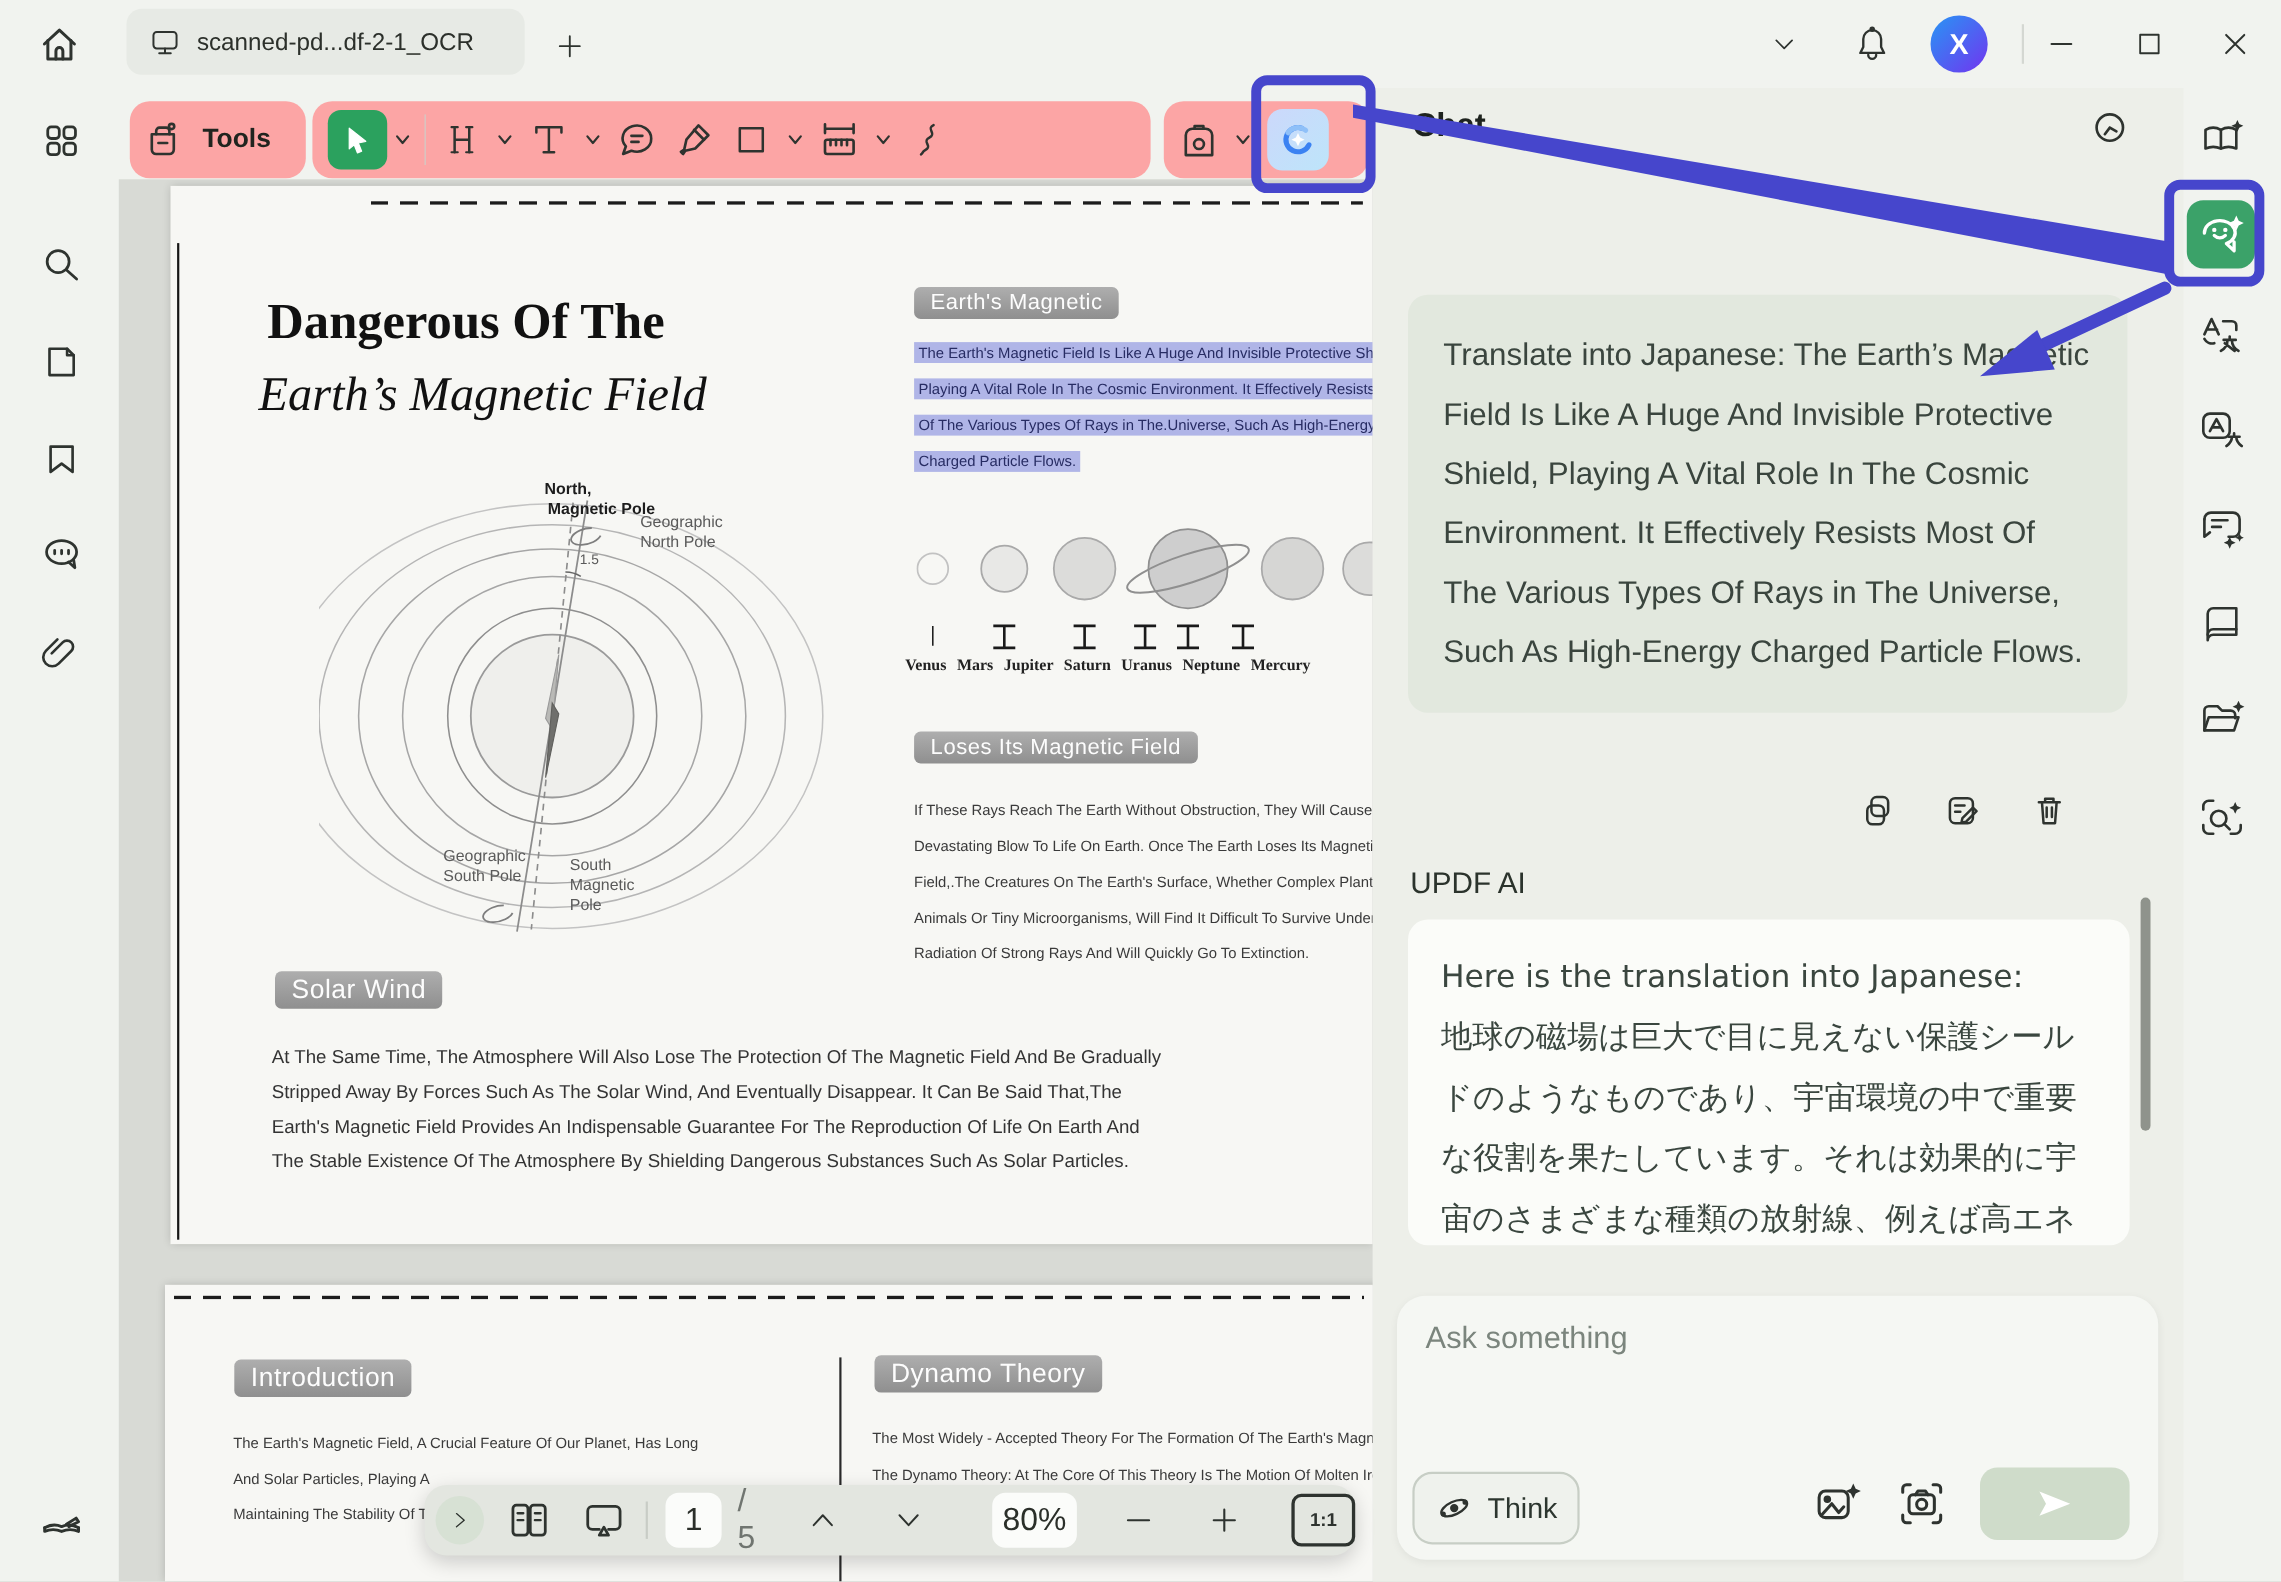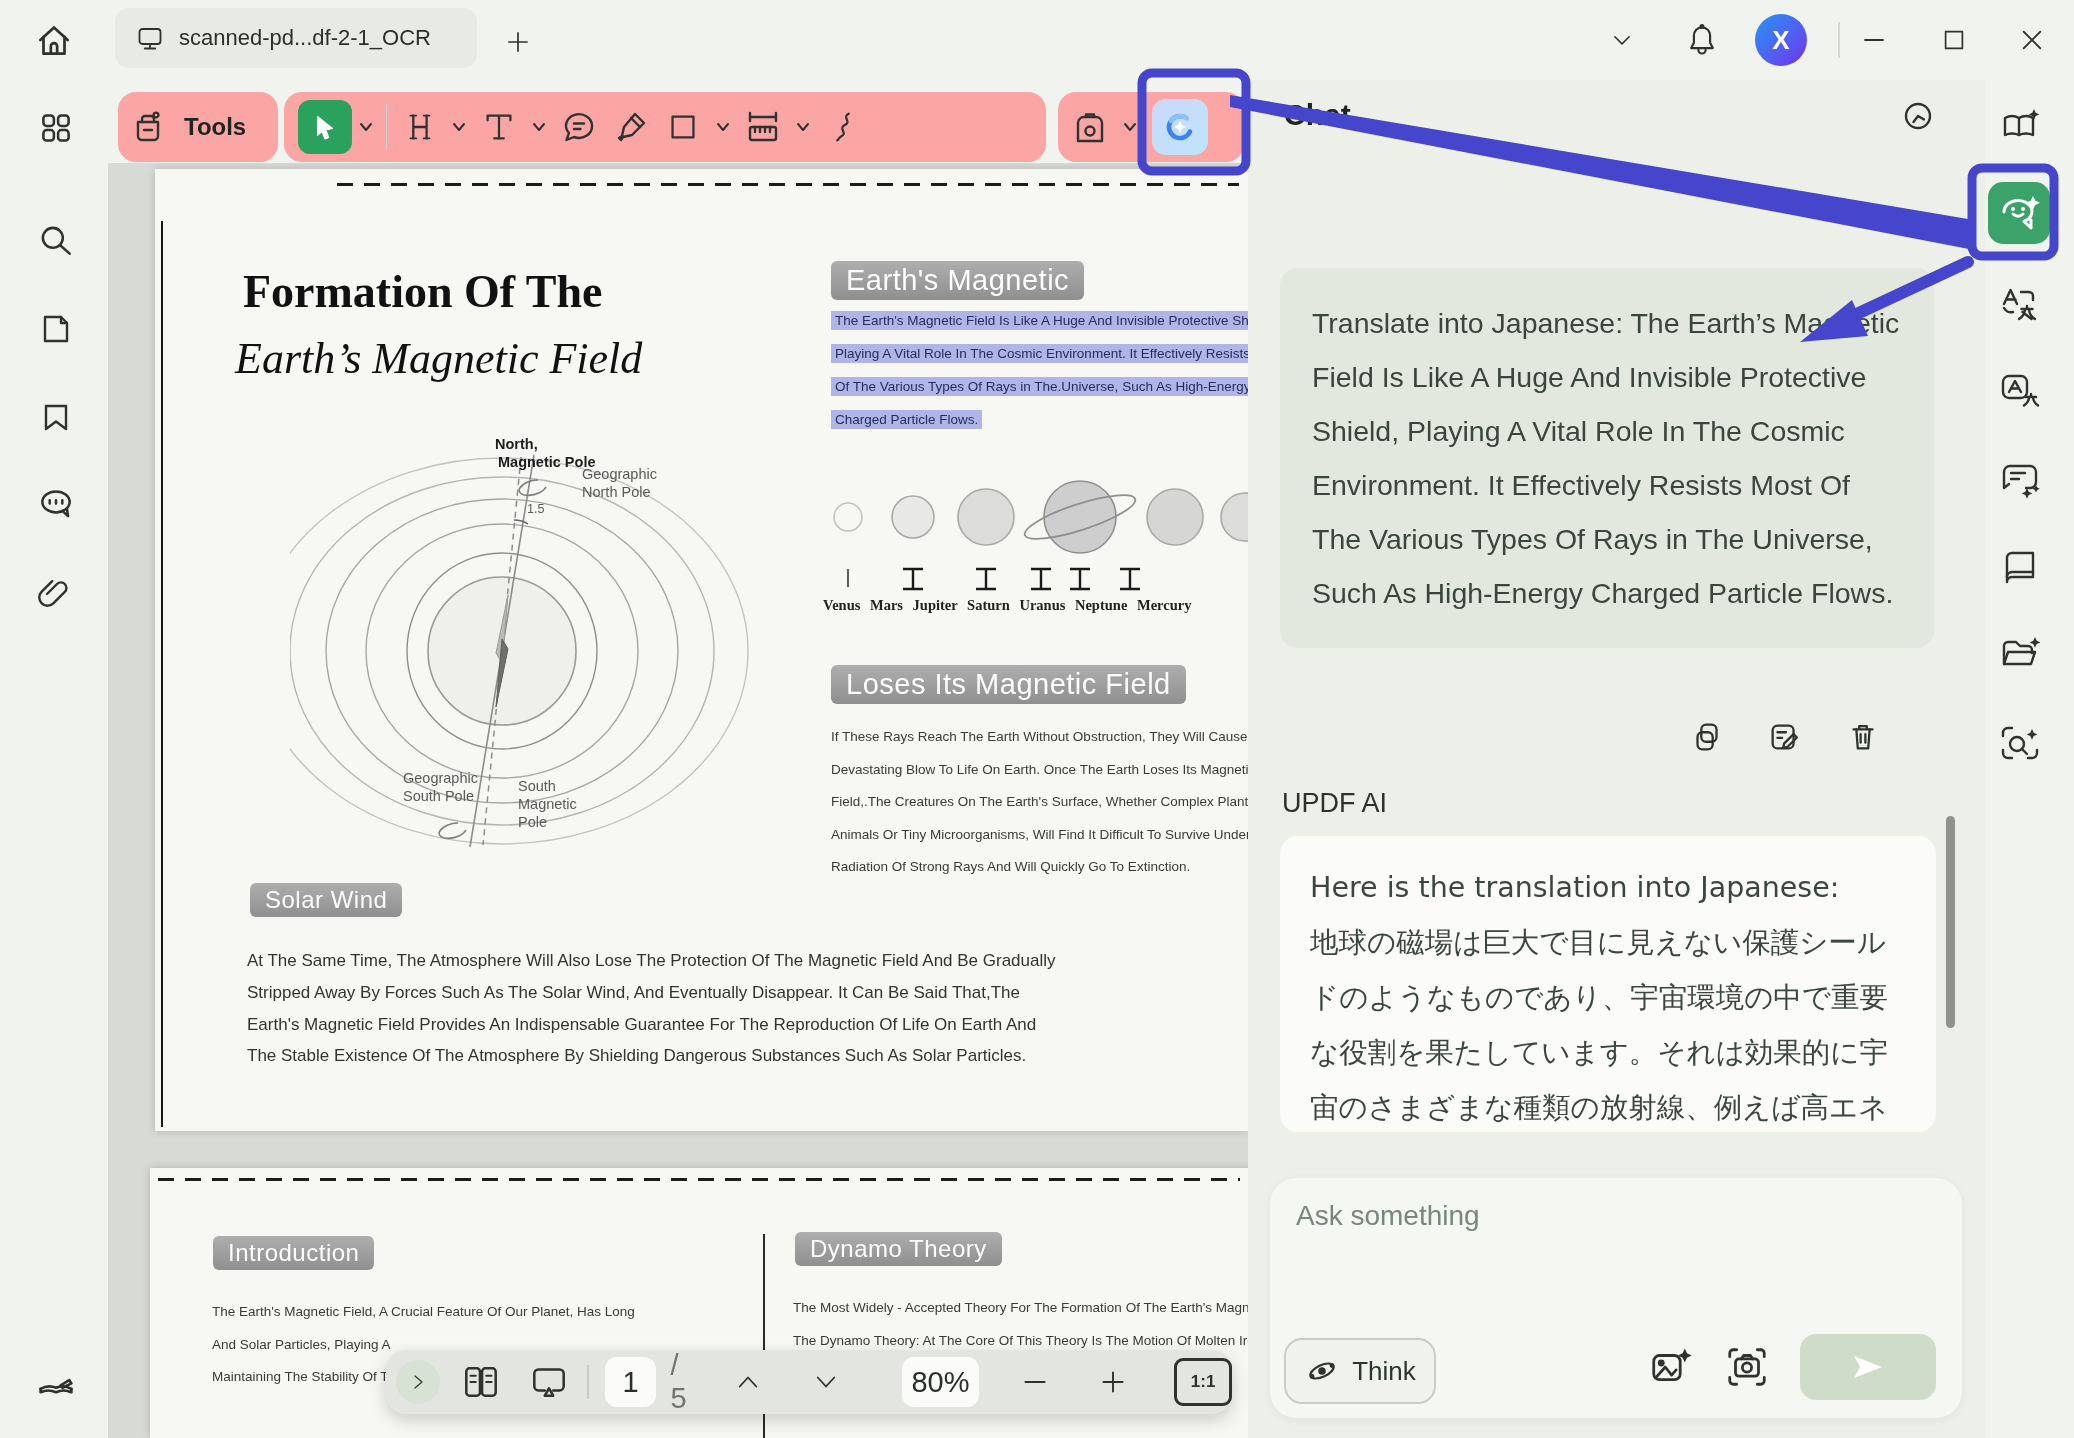--- a/index.html
+++ b/index.html
@@ -33,21 +33,21 @@
   .tools-label{font-size:24px;font-weight:bold;color:#20241f;margin-left:10px;}
 
   
   .lsb-item{left:32px;width:48px;height:48px;display:flex;align-items:center;justify-content:center;}
 
   
   .pdf-viewport{left:108px;top:163px;width:1140px;height:1275px;background:#d8dad5;overflow:hidden;}
   .pdf-page{background:#f7f7f4;box-shadow:0 0 8px rgba(0,0,0,.18);overflow:hidden;}
   .scan-dash{height:3px;background:repeating-linear-gradient(90deg,#1c1c1c 0 16px,transparent 16px 27px);}
   .pdf-badge{display:inline-block;background:linear-gradient(180deg,#aeaeae,#8f8f8f);color:#fdfdfd;
-             border-radius:6px;padding:3px 15px;font-size:29px;letter-spacing:.5px;}
+             border-radius:6px;padding:3px 15px;font-size:20px;letter-spacing:.5px;}
   .pdf-title1{font-family:"Liberation Serif",serif;font-weight:bold;font-size:46px;color:#111;}
   .pdf-title2{font-family:"Liberation Serif",serif;font-style:italic;font-size:44px;color:#111;}
   .pdf-text-sm div{font-size:13.5px;line-height:32.5px;color:#3a3a3a;white-space:nowrap;}
   .pdf-text-lg div{font-size:17px;line-height:31.8px;color:#333;white-space:nowrap;}
   .hl-line{display:block;width:max-content;background:#b0b5e7;color:#272c63;font-size:13.5px;
            padding:2px 4px;margin-bottom:14px;white-space:nowrap;}
   .planets-caption{font-family:"Liberation Serif",serif;font-weight:bold;font-size:14.5px;word-spacing:6px;color:#222;white-space:nowrap;}
   .diag-label{font-size:14.5px;fill:#5a5a5a;}
   .diag-label-dark{font-size:14.5px;font-weight:bold;fill:#1d1d1d;}
 
@@ -299,21 +299,21 @@
       <path d="M24 26 l8 -5 2 3 -8 4"></path>
     </svg>
   </div>
 
   <div class="abs pdf-viewport">
 
     <div class="abs pdf-page" style="left:47px;top:6px;width:1093px;height:962px;">
       <div class="abs scan-dash" style="left:182px;top:14px;width:902px;"></div>
       <div class="abs" style="left:6px;top:52px;width:2px;height:906px;background:#161616;"></div>
 
-      <div class="abs pdf-title1" style="left:88px;top:96px;">Formation Of The</div>
+      <div class="abs pdf-title1" style="left:88px;top:96px;">Dangerous Of The</div>
       <div class="abs pdf-title2" style="left:80px;top:164px;">Earth’s Magnetic Field</div>
 
       <svg class="abs" style="left:135px;top:266px;" width="530" height="450" viewBox="0 0 530 450">
         <g fill="none" stroke="#a6a6a6" stroke-width="1.4">
           <ellipse cx="212" cy="216" rx="95" ry="98" stroke="#8e8e8e"></ellipse>
           <ellipse cx="212" cy="216" rx="136" ry="127"></ellipse>
           <ellipse cx="212" cy="216" rx="176" ry="152"></ellipse>
           <ellipse cx="212" cy="216" rx="212" ry="174" stroke="#b5b5b5"></ellipse>
           <ellipse cx="212" cy="216" rx="246" ry="193" stroke="#c3c3c3"></ellipse>
         </g>

